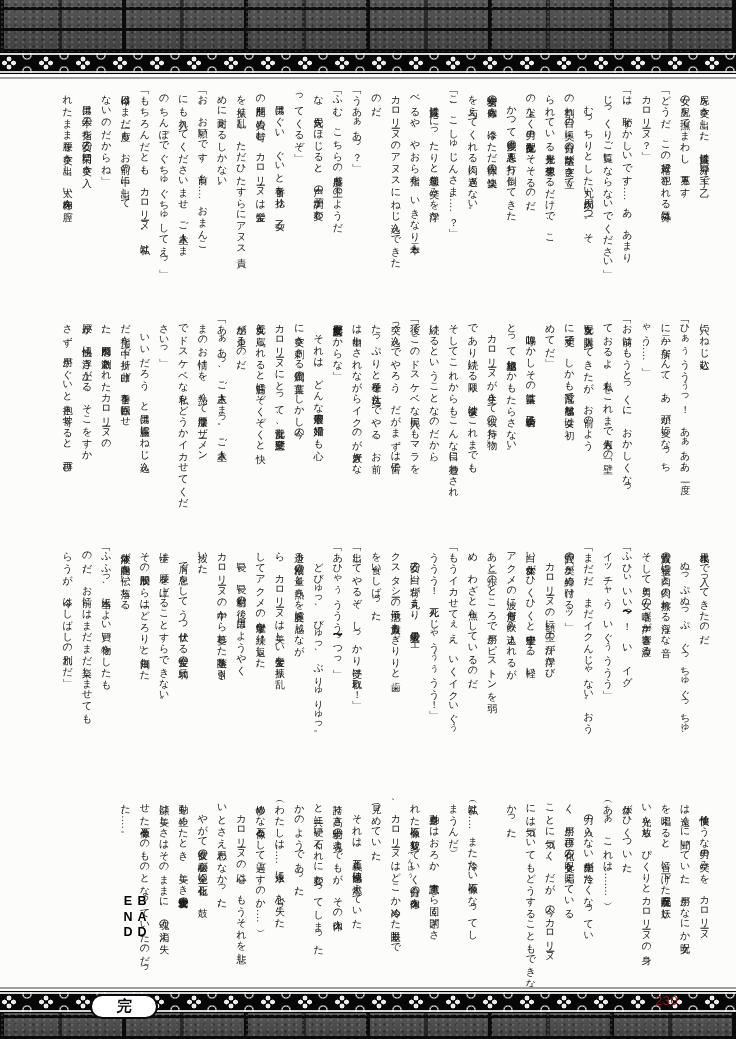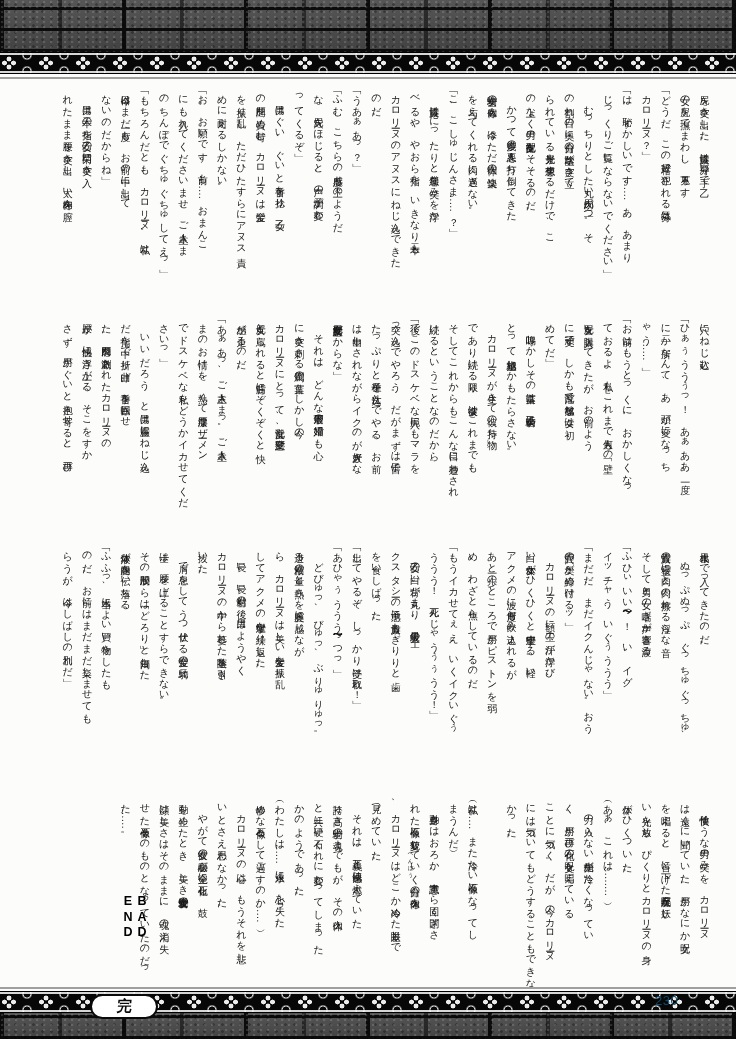--- a/index.html
+++ b/index.html
@@ -76,21 +76,21 @@
     background:#ffffff;border:2.5px solid #0a0a0a;border-radius:14px;
     display:flex;align-items:center;justify-content:center;
     z-index:3;box-sizing:border-box;
   }
   .end-pill span{
     font-size:15px;font-weight:600;color:#0a0a0a;transform:skewX(-6deg);
   }
   .page-number{
     position:absolute;left:655px;top:993px;z-index:3;
     font-family:"Liberation Sans","DejaVu Sans",sans-serif;
-    font-size:13px;color:#0c4a6e;letter-spacing:0.5px;
+    font-size:13px;color:#7f1d1d;letter-spacing:0.5px;
   }
 </style>
 </head>
 <body>
 
 <div class="screen">
 
   <div class="bricks brick-top"></div>
   <div class="ornament ornament-top"></div>
   <div class="hairline hairline-top"></div>

